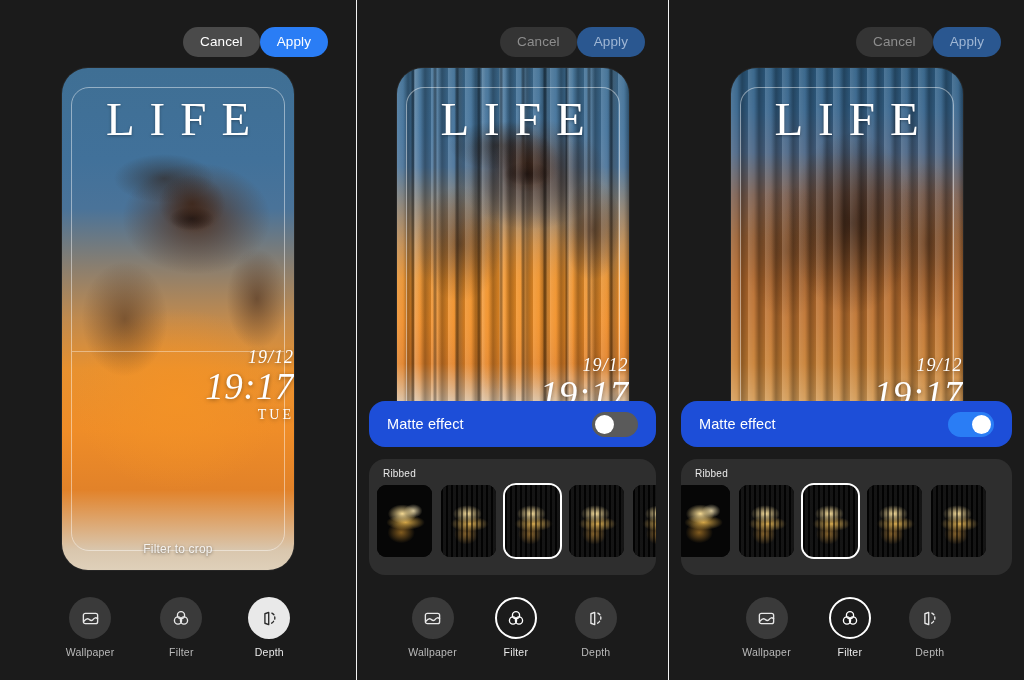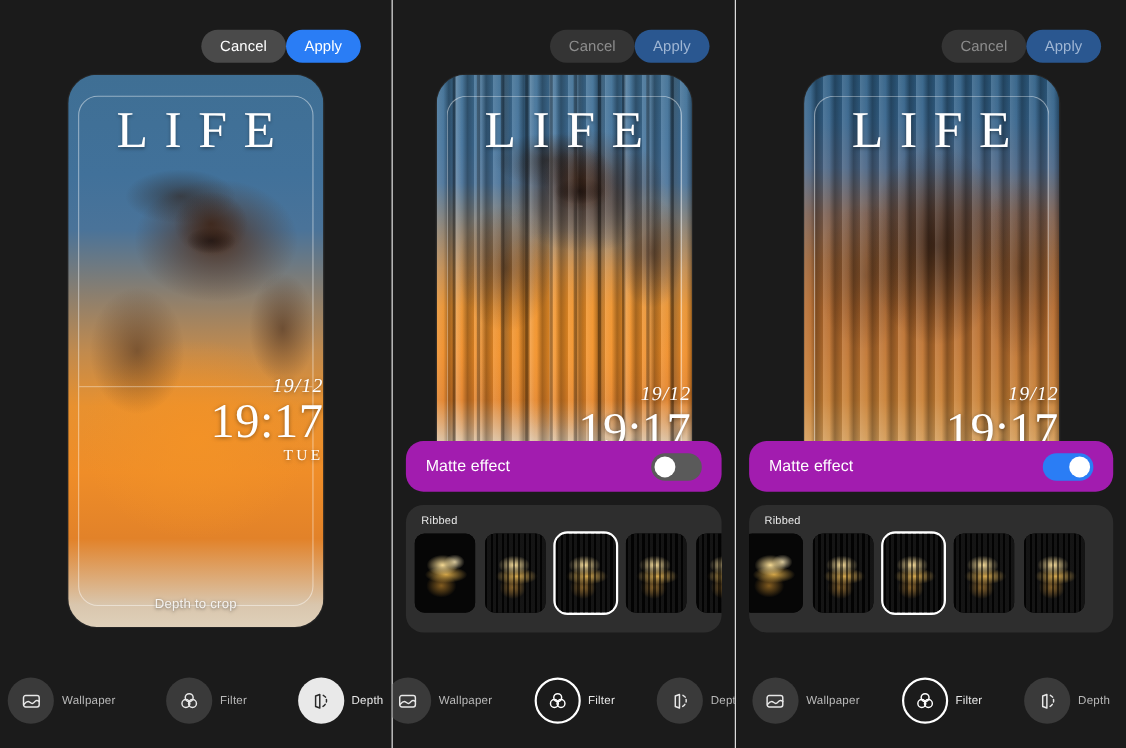--- a/index.html
+++ b/index.html
@@ -130,36 +130,36 @@
   }
   .clock {
     position:absolute; left:0; width:100%; text-align:right;
     color:#fff; font-family:"Liberation Serif", serif;
     text-shadow: 0 1px 4px rgba(0,0,0,.4);
     pointer-events:none;
   }
   .p1 .clock { bottom:145px; }
   .p2 .clock, .p3 .clock { bottom:-6px; }
   .clock .date { font-size:18px; font-style:italic; letter-spacing:1px; line-height:1.15; }
-  .clock .time { font-size:44px; letter-spacing:.5px; line-height:1.02; }
+  .clock .time { font-size:37px; font-style:italic; letter-spacing:.5px; line-height:1.02; }
   .clock .dow  { font-size:14px; letter-spacing:3px; line-height:1.4; }
   .p2 .clock .dow, .p3 .clock .dow { opacity:.25; font-size:9px; }
 
   .hint {
     position:absolute; bottom:14px; left:0; width:100%;
     text-align:center; color:rgba(255,255,255,.85);
     font-size:12px; letter-spacing:.2px;
     text-shadow:0 1px 3px rgba(0,0,0,.5);
   }
 
   
   .matte-row {
     position:absolute; left:12px; right:12px; top:401px;
     height:46px; border-radius:16px;
-    background:#a21caf;
+    background:#1d4ed8;
     display:flex; align-items:center; justify-content:space-between;
     padding:0 18px; z-index:30;
   }
   .matte-label { color:#ffffff; font-size:14.5px; letter-spacing:.1px; }
   .switch { width:46px; height:25px; border-radius:14px; position:relative; background:#5a5a5a; flex:0 0 auto; cursor:pointer; }
   .switch.on { background:#2a7df5; }
   .knob { position:absolute; top:3px; left:3px; width:19px; height:19px; border-radius:50%; background:#fff; }
   .switch.on .knob { left:auto; right:3px; }
 
   
@@ -193,21 +193,21 @@
   }
   .thumb.selected { outline:3px solid #ffffff; outline-offset:-1px; border-radius:11px; }
 
   
   .bottomnav {
     position:absolute; bottom:22px; left:0; width:100%;
     display:flex; justify-content:center; gap:46px;
     z-index:35;
   }
   .p2 .bottomnav, .p3 .bottomnav { gap:38px; }
-  .navitem { display:flex; flex-direction:row; align-items:center; gap:7px; cursor:pointer; }
+  .navitem { display:flex; flex-direction:column; align-items:center; gap:7px; cursor:pointer; }
   .navcircle {
     width:42px; height:42px; border-radius:50%;
     background:#3a3a3a; display:flex; align-items:center; justify-content:center;
     color:#e8e8e8;
   }
   .navcircle.filled { background:#e9e9e9; color:#2a2a2a; }
   .navcircle.ringed { background:transparent; border:2px solid #ffffff; color:#ffffff; }
   .navlabel { color:#b9b9b9; font-size:10.5px; letter-spacing:.2px; }
   .navitem.active .navlabel { color:#e9e9e9; }
 </style>
@@ -227,21 +227,21 @@
       <div class="wall photo-a"></div>
       <div class="crop-frame">
         <div class="crop-line"></div>
       </div>
       <div class="life">LIFE</div>
       <div class="clock">
         <div class="date">19/12</div>
         <div class="time">19:17</div>
         <div class="dow">TUE</div>
       </div>
-      <div class="hint">Depth to crop</div>
+      <div class="hint">Filter to crop</div>
     </div>
 
     <div class="bottomnav">
       <div class="navitem">
         <div class="navcircle">
           <svg width="19" height="19" viewBox="0 0 24 24" fill="none" stroke="currentColor" stroke-width="1.7">
             <rect x="3" y="5.5" width="18" height="13" rx="2.5"></rect>
             <path d="M3.6 15.5c2.6-3 4.5-4 6.4-2.6 2 1.5 3.6 3 6-.4 1.2-1.7 3-1.9 5-.3" stroke-linecap="round"></path>
           </svg>
         </div>

